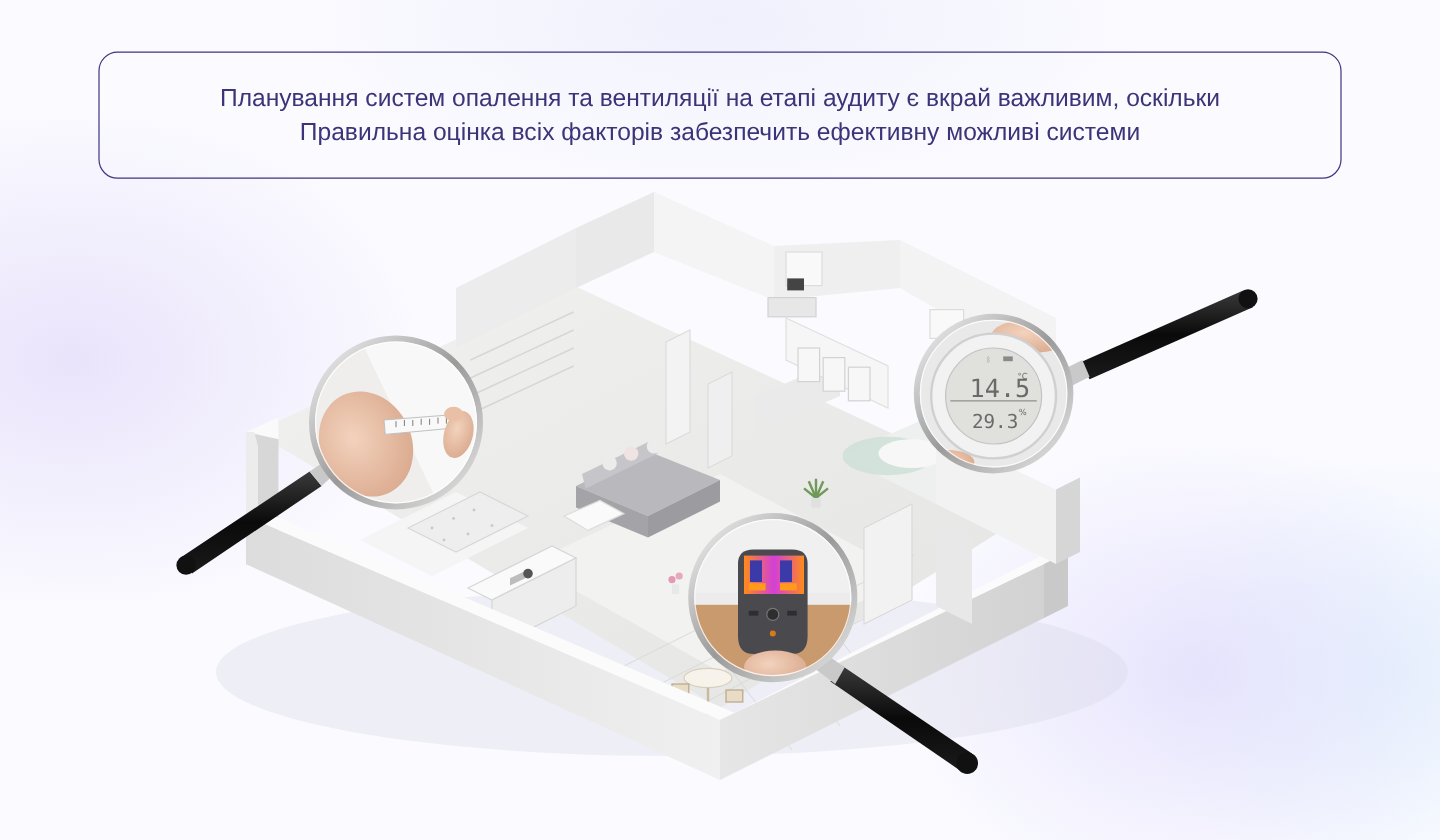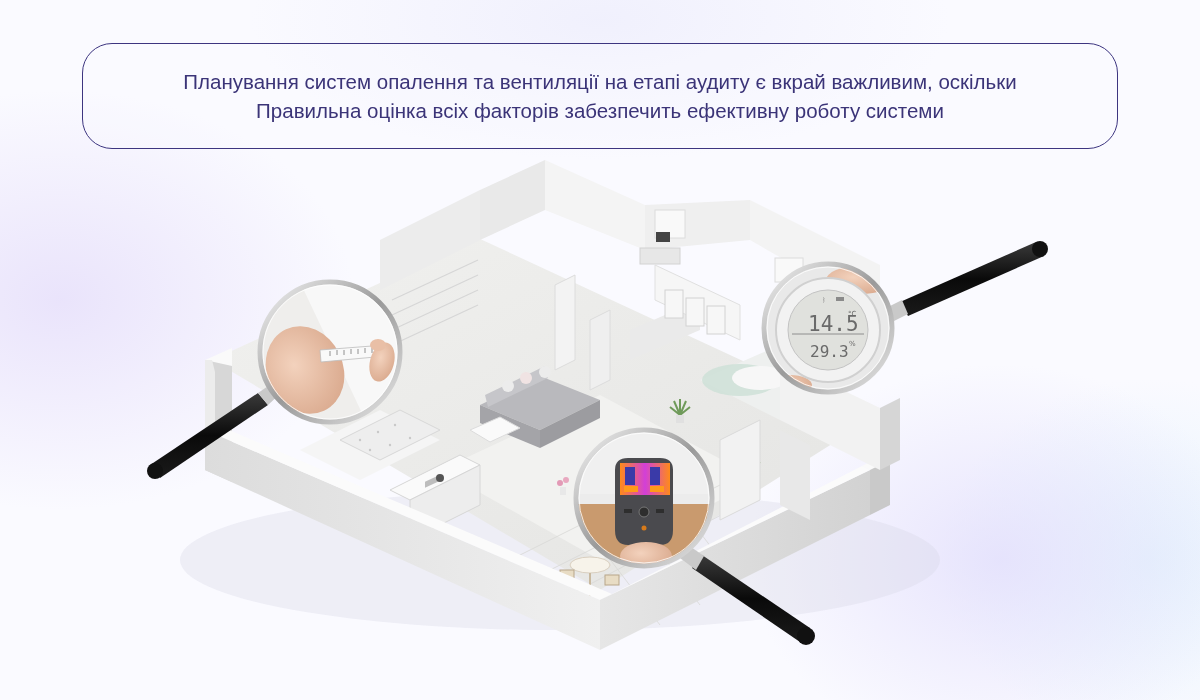--- a/index.html
+++ b/index.html
@@ -8,34 +8,34 @@
     font-family: "Liberation Sans", "DejaVu Sans", sans-serif;
     background:
       radial-gradient(ellipse 420px 300px at 60px 300px, rgba(228,220,250,0.75), rgba(255,255,255,0) 70%),
       radial-gradient(ellipse 360px 280px at 1000px 560px, rgba(226,222,252,0.8), rgba(255,255,255,0) 70%),
       radial-gradient(ellipse 300px 260px at 1150px 560px, rgba(222,240,252,0.7), rgba(255,255,255,0) 70%),
       radial-gradient(ellipse 500px 200px at 600px 20px, rgba(236,236,252,0.7), rgba(255,255,255,0) 70%),
       #fafaff;
   }
   .caption {
     position: absolute; left: 82px; top: 43px; width: 1036px; height: 106px;
-    box-sizing: border-box; border: 1.6px solid #3d3580; border-radius: 30px;
+    box-sizing: border-box; border: 1.6px solid #3d3580; border-radius: 16px;
     display: flex; flex-direction: column; align-items: center; justify-content: center;
     color: #3b3478; font-size: 20.5px; line-height: 29px; text-align: center;
     background: rgba(250,250,255,0.35);
   }
   .caption span { display: block; white-space: nowrap; }
   .scene { position: absolute; left: 0; top: 0; width: 1200px; height: 700px; }
 </style>
 </head>
 <body>
 
 <div class="caption">
   <span>Планування систем опалення та вентиляції на етапі аудиту є вкрай важливим, оскільки</span>
-  <span>Правильна оцінка всіх факторів забезпечить ефективну роботу системи</span>
+  <span>Правильна оцінка всіх факторів забезпечить ефективну можливі системи</span>
 </div>
 
 <svg class="scene" viewBox="0 0 1200 700" xmlns="http://www.w3.org/2000/svg">
   <defs>
     <linearGradient id="floorG" x1="0" y1="0" x2="1" y2="1">
       <stop offset="0" stop-color="#f1f1ef"></stop>
       <stop offset="1" stop-color="#e4e4e2"></stop>
     </linearGradient>
     <linearGradient id="wallL" x1="0" y1="0" x2="1" y2="0">
       <stop offset="0" stop-color="#dcdcdc"></stop>

